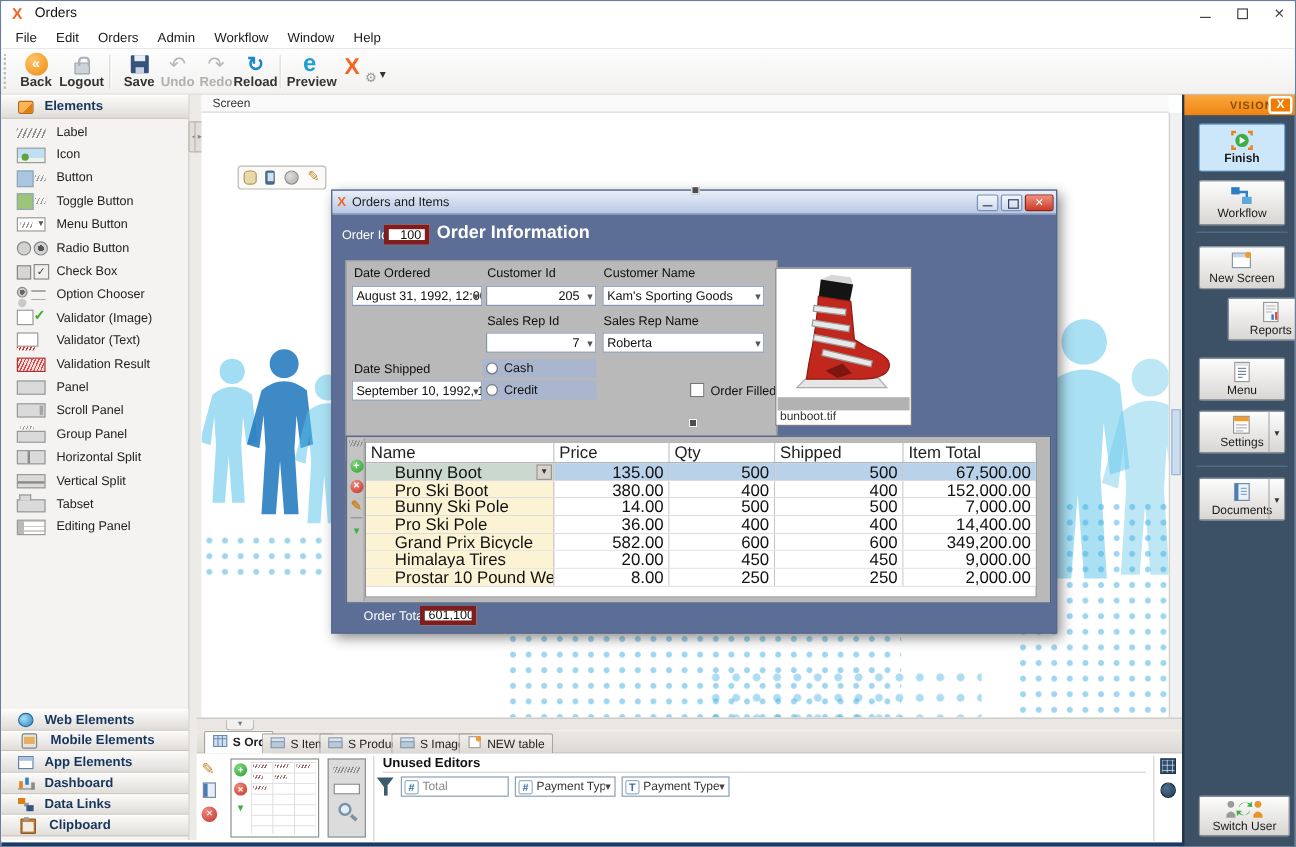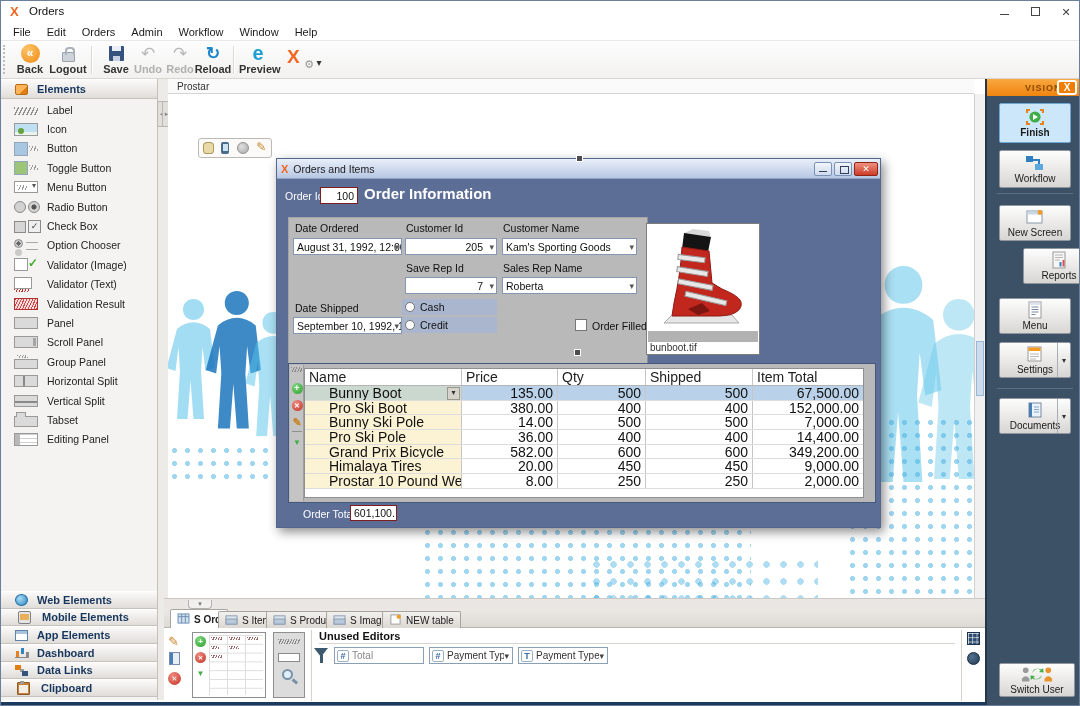--- a/index.html
+++ b/index.html
@@ -151,21 +151,21 @@
   .dlg-min::after{content:"";position:absolute;left:4px;bottom:3px;width:8px;border-top:1.5px solid #33415c;}
   .dlg-max::after{content:"";position:absolute;left:5px;top:3px;width:7px;height:6px;border:1px solid #33415c;}
   .dlg-close{left:577px;width:24px;background:linear-gradient(#f0907f,#cc3b28);border-color:#8d2416;color:#fff;
              font-size:9px;text-align:center;line-height:12px;}
   .dlg-close::before{content:"✕";}
   .handle{position:absolute;width:7px;height:7px;background:#4d4d4d;border:1px solid #fff;z-index:6;}
 
   .fld-label{position:absolute;font-size:10.5px;color:#0f0f0f;}
   .wlabel{position:absolute;font-size:10.5px;color:#fff;}
   .dlg-heading{position:absolute;left:87px;top:26px;font-size:15px;font-weight:bold;color:#fff;}
-  .inputbox{position:absolute;background:#fff;border:1px solid #7f1d1d;font-size:10.5px;color:#111;
+  .inputbox{position:absolute;background:#fff;border:4px solid #7f1d1d;font-size:10.5px;color:#111;
             display:flex;align-items:center;padding:0 3px;overflow:hidden;white-space:nowrap;}
   .inputbox.num{justify-content:flex-end;}
   .combo{position:absolute;background:#fff;border:1px solid #8496b4;font-size:10.5px;color:#111;height:17px;
          display:flex;align-items:center;padding:0 13px 0 3px;overflow:hidden;white-space:nowrap;}
   .combo::after{content:"▾";position:absolute;right:2px;top:3px;font-size:9px;color:#555;}
   .combo.num span{margin-left:auto;}
   .formpanel{position:absolute;left:11px;top:58px;width:360px;height:167px;background:#b9b9b9;border:1px solid #a5a5a5;border-right-color:#8f8f8f;}
   .radio-row{position:absolute;left:113px;width:95px;height:16px;background:#a9b6ce;display:flex;align-items:center;font-size:10.5px;color:#111;}
   .radio-dot{width:10px;height:10px;border-radius:50%;background:#fdfdfd;border:1px solid #767676;margin:0 5px 0 3px;flex:0 0 10px;}
   .checkbox{position:absolute;width:12px;height:12px;background:#fdfdfd;border:1px solid #767676;}
@@ -454,21 +454,21 @@
         </div>
       </div>
   </div>
 
   <div class="vsplitbar">
     <div class="collapse-h" style="left:-1px;top:22px">◂</div>
     <div class="collapse-h" style="left:4px;top:22px">▸</div>
   </div>
 
   <div class="screenbar">
-    <span>Prostar</span>
+    <span>Screen</span>
   </div>
 
   <div class="canvas">
     <svg class="bg-art" width="806" height="504">
       <defs>
         <path id="pp" d="M15 0c4 0 7 3 7 7s-3 7-7 7-7-3-7-7 3-7 7-7z M4 20c7-6 15-6 22 0l3 26-6 2-2-16-1 16 2 32-7 0-2-26-2 26-7 0 2-32-1-16-2 16-6-2z"></path>
       </defs>
       <use href="#pp" transform="translate(3,205) scale(1.5)" fill="#56c1e9" opacity="0.55"></use>
       <use href="#pp" transform="translate(43,197) scale(1.72)" fill="#1b75bc" opacity="0.85"></use>
       <use href="#pp" transform="translate(82,218) scale(1.55)" fill="#56c1e9" opacity="0.5"></use>
@@ -513,21 +513,21 @@
         <span>August 31, 1992, 12:00</span>
       </div>
       <span class="fld-label" style="left:117px;top:4px">Customer Id</span>
       <div class="combo num" style="left:116px;top:20px;width:92px">
         <span>205</span>
       </div>
       <span class="fld-label" style="left:214px;top:4px">Customer Name</span>
       <div class="combo" style="left:213px;top:20px;width:135px">
         <span>Kam's Sporting Goods</span>
       </div>
-      <span class="fld-label" style="left:117px;top:44px">Save Rep Id</span>
+      <span class="fld-label" style="left:117px;top:44px">Sales Rep Id</span>
       <div class="combo num" style="left:116px;top:59px;width:92px">
         <span>7</span>
       </div>
       <span class="fld-label" style="left:214px;top:44px">Sales Rep Name</span>
       <div class="combo" style="left:213px;top:59px;width:135px">
         <span>Roberta</span>
       </div>
       <span class="fld-label" style="left:6px;top:84px">Date Shipped</span>
       <div class="combo" style="left:4px;top:99px;width:109px">
         <span>September 10, 1992, 1</span>

